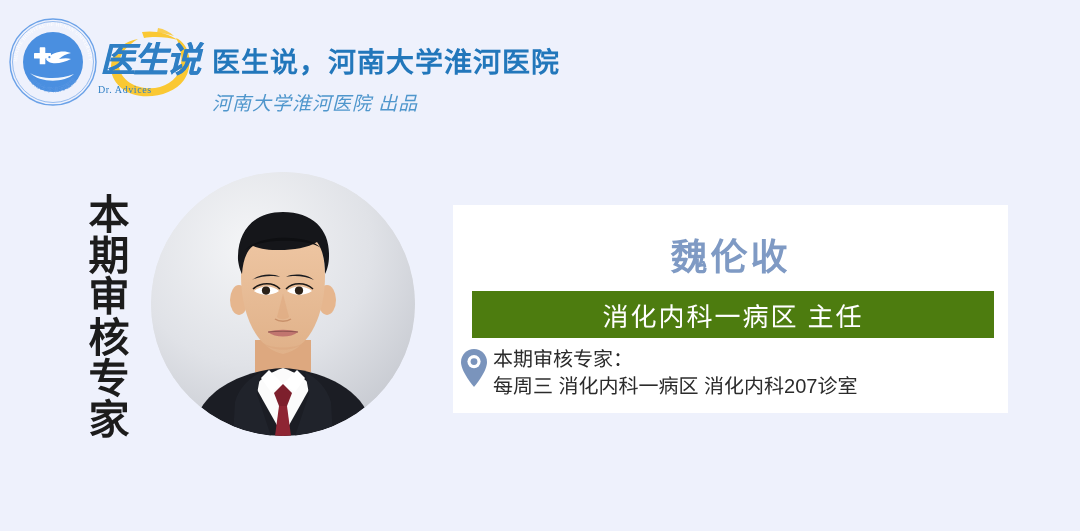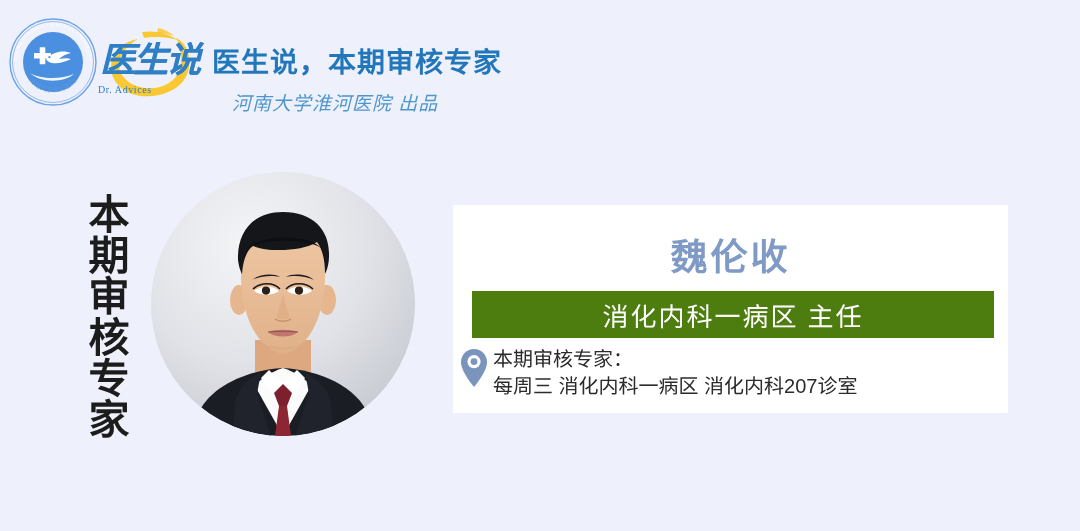--- a/index.html
+++ b/index.html
@@ -75,21 +75,21 @@
     left: 212px;
     top: 40px;
     font-size: 28px;
     font-weight: bold;
     color: #2277bb;
     letter-spacing: 1px;
     white-space: nowrap;
   }
   #header-subtitle {
     position: absolute;
-    left: 232px;
+    left: 212px;
     top: 88px;
     font-size: 19px;
     font-style: italic;
     color: #4f96cc;
     letter-spacing: 1px;
     white-space: nowrap;
   }
 
   
   #vertical-label {
@@ -217,21 +217,21 @@
   <div id="brand-logo">
     <svg viewBox="0 0 104 88" width="104" height="88" style="position:absolute;left:0;top:0;z-index:1" aria-hidden="true">
       <path d="M78 16 C92 22 96 44 86 58 C76 72 52 78 34 72 C18 66 10 52 14 38 C17 27 28 19 40 17 C30 23 22 31 21 41 C20 53 31 64 47 66 C63 68 78 60 82 47 C85 37 83 25 78 16 Z" fill="#fac833"></path>
       <path d="M44 10 C56 8 70 11 80 18 C70 15 56 14 46 16 Z" fill="#fac833"></path>
       <path d="M60 6 C66 7 72 10 76 14 C70 12 64 11 59 11 Z" fill="#fac833" opacity="0.85"></path>
     </svg>
     <div class="brand-cn">医生说</div>
     <div class="brand-en">Dr. Advices</div>
   </div>
 
-  <div id="header-title">医生说，本期审核专家</div>
+  <div id="header-title">医生说，河南大学淮河医院</div>
   <div id="header-subtitle">河南大学淮河医院 出品</div>
 </div>
 
 <div id="vertical-label">本期审核专家</div>
 
 <div id="portrait">
   <svg viewBox="0 0 264 264" width="264" height="264" aria-hidden="true">
     <defs>
       <radialGradient id="bgGrad" cx="38%" cy="28%" r="78%">
         <stop offset="0%" stop-color="#f4f5f7"></stop>

